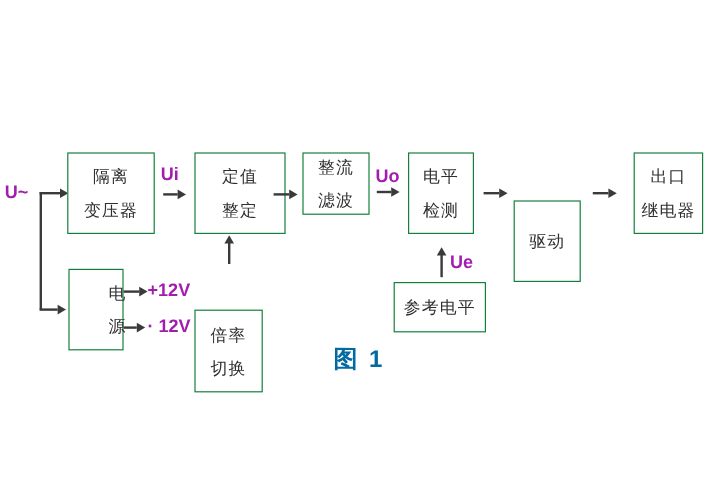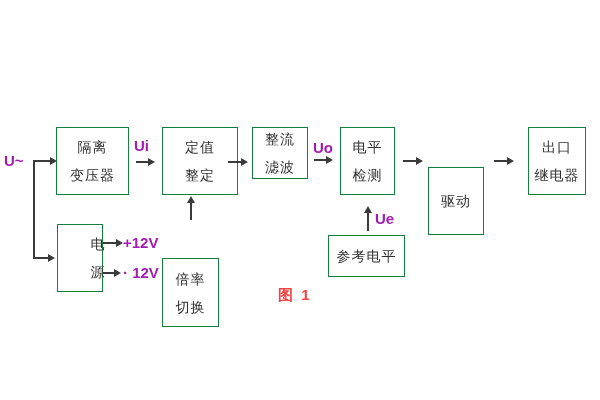--- a/index.html
+++ b/index.html
@@ -29,23 +29,23 @@
   .sig{
     position:absolute;
     font-size:15px;
     font-weight:700;
     color:#a21caf;
     white-space:nowrap;
     text-align:right;
   }
   .caption{
     position:absolute;
-    font-size:15px;
+    font-size:20px;
     font-weight:600;
-    color:#ef4444;
+    color:#0369a1;
     letter-spacing:2px;
   }
   .hline{position:absolute;height:1.5px;background:#3a3a3a;}
   .vline{position:absolute;width:1.5px;background:#3a3a3a;}
   .head-right{
     position:absolute;width:0;height:0;
     border-left:7px solid #3a3a3a;
     border-top:4px solid transparent;
     border-bottom:4px solid transparent;
   }

